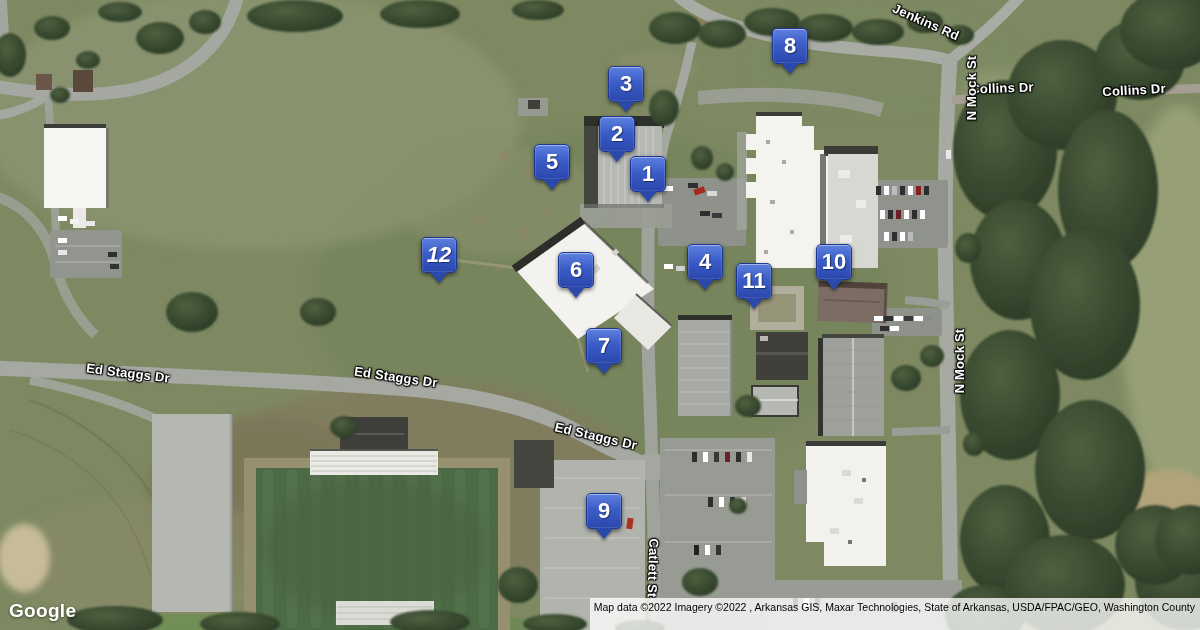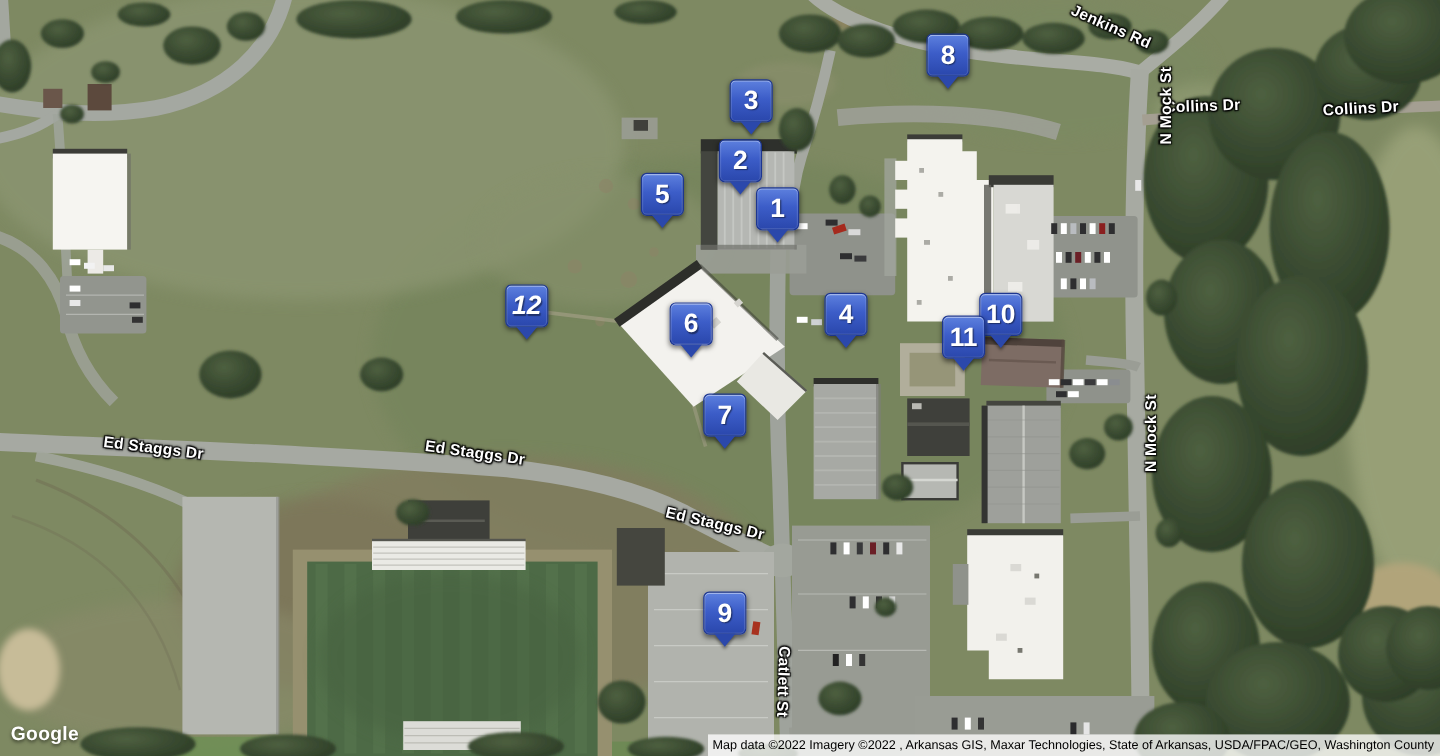--- a/index.html
+++ b/index.html
@@ -21,23 +21,23 @@
        filter:drop-shadow(0 2px 1.5px rgba(0,0,0,.45));}
 
   
   .gmap-label{position:absolute;z-index:20;color:#fff;font-size:13px;font-weight:bold;
        letter-spacing:.2px;white-space:nowrap;
        transform:translate(-50%,-50%) rotate(var(--r,0deg));
        text-shadow:-1px -1px 1px rgba(0,0,0,.85),1px -1px 1px rgba(0,0,0,.85),
                    -1px 1px 1px rgba(0,0,0,.85),1px 1px 1px rgba(0,0,0,.85),0 0 3px rgba(0,0,0,.9);}
 
   .google-logo{position:absolute;left:9px;bottom:8px;z-index:40;color:#fff;
-       font-size:16px;font-weight:bold;letter-spacing:.3px;
+       font-size:19px;font-weight:bold;letter-spacing:.3px;
        text-shadow:0 1px 3px rgba(0,0,0,.55);cursor:pointer;}
-  .attribution{position:absolute;right:0;bottom:0;z-index:40;height:18px;line-height:18px;
+  .attribution{position:absolute;right:0;bottom:0;z-index:40;height:32px;line-height:18px;
        background:rgba(255,255,255,.78);color:#000;font-size:10.5px;padding:0 5px 0 4px;}
 </style>
 </head>
 <body>
 
 <div id="map">
 
 <svg width="1200" height="630" viewBox="0 0 1200 630">
   <defs>
     <radialGradient id="tg" cx="40%" cy="35%" r="75%">
@@ -468,21 +468,21 @@
       </div>
       <div class="pin" style="left: 772px; top: 28px;">
         <span>8</span>
       </div>
       <div class="pin" style="left: 586px; top: 493px;">
         <span>9</span>
       </div>
       <div class="pin" style="left: 816px; top: 244px;">
         <span>10</span>
       </div>
-      <div class="pin" style="left: 785px; top: 263px; text-align: right;">
+      <div class="pin" style="left: 736px; top: 263px; text-align: right;">
         <span>11</span>
       </div>
       <div class="pin" style="left: 421px; top: 237px; font-style: italic;">
         <span>12</span>
       </div>
     </div>
 
 <div class="google-logo">Google</div>
 <div class="attribution">Map data ©2022 Imagery ©2022 , Arkansas GIS, Maxar Technologies, State of Arkansas, USDA/FPAC/GEO, Washington County</div>
 

